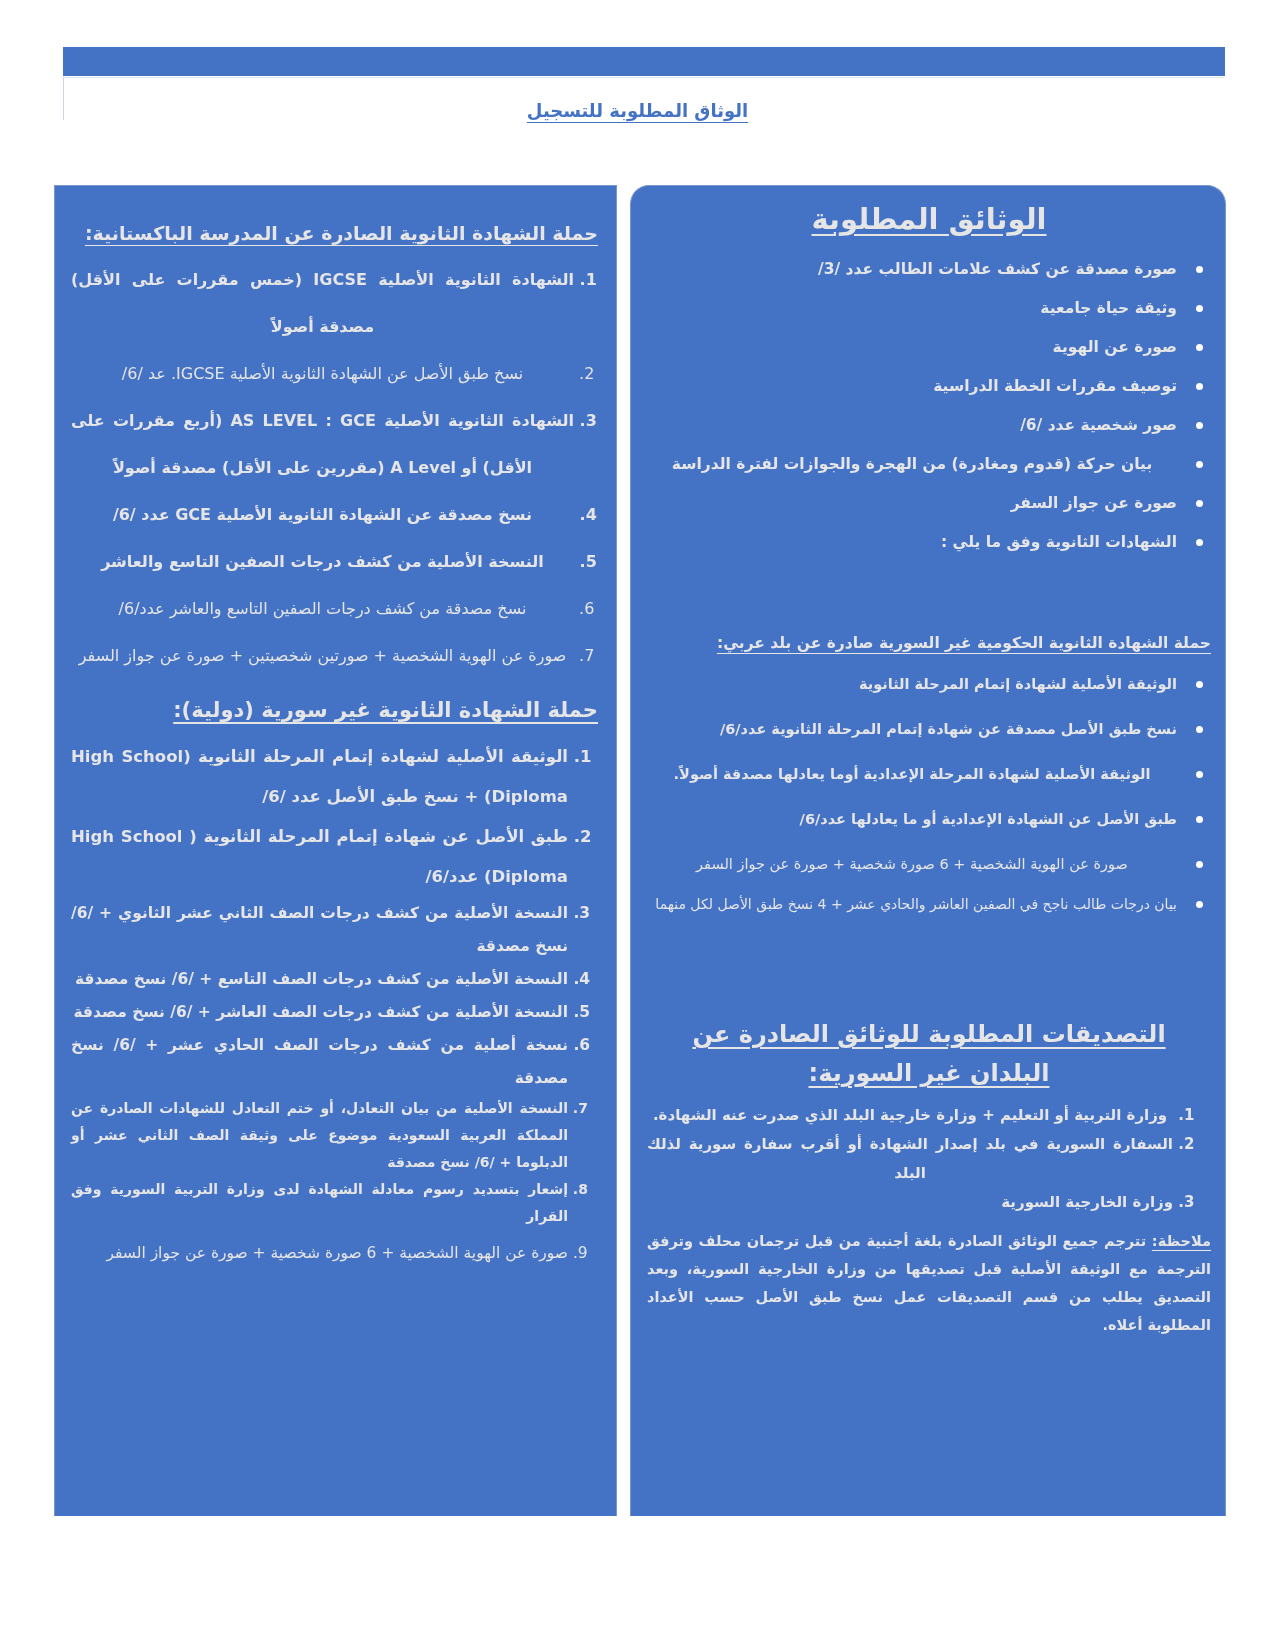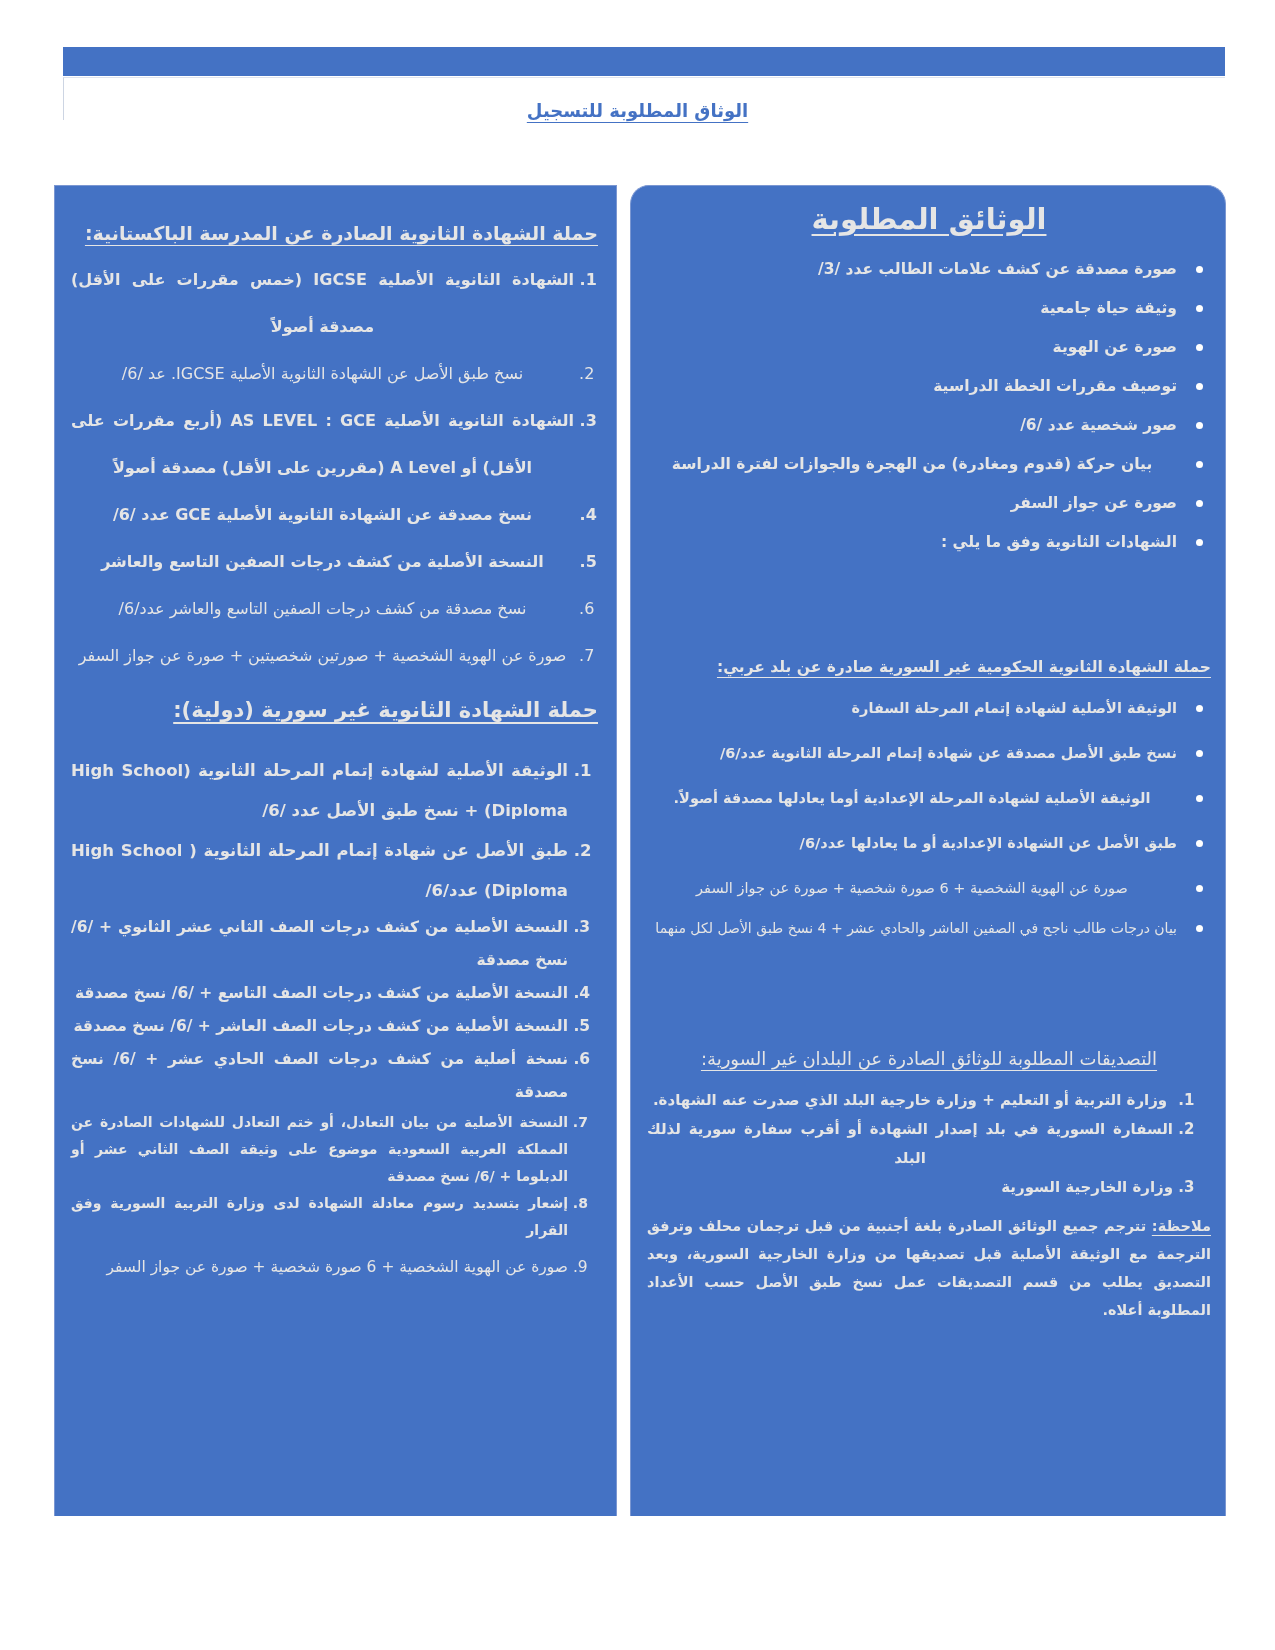--- a/index.html
+++ b/index.html
@@ -20,39 +20,39 @@
   .u{text-decoration:underline;text-underline-offset:5px;}
 
   
   .rc-title{font-size:29px;font-weight:bold;text-align:center;margin:4px 0 14px;}
   ul.blt{list-style:none;}
   ul.blt>li{position:relative;padding-right:34px;text-align:right;}
   ul.blt>li::before{content:"";position:absolute;right:8px;width:7px;height:7px;
         border-radius:50%;background:#fff;}
   ul.list1{font-size:15.5px;font-weight:bold;line-height:39px;}
   ul.list1>li::before{top:16px;}
-  .h-arab{font-size:15.5px;font-weight:bold;margin-top:92px;line-height:26px;}
+  .h-arab{font-size:15.5px;font-weight:bold;margin-top:68px;line-height:26px;}
   ul.list2{font-size:14.5px;font-weight:bold;line-height:45px;margin-top:6px;}
   ul.list2>li::before{top:19px;}
   .h-uae{font-size:21px;font-weight:bold;margin-top:14px;line-height:30px;}
   ul.list3{font-size:14px;font-weight:normal;line-height:26px;margin-top:4px;}
   ul.list3>li::before{top:10px;}
-  .h-attest{font-size:18px;font-weight:normal;text-align:center;margin:98px auto 8px;
+  .h-attest{font-size:24px;font-weight:bold;text-align:center;margin:98px auto 8px;
         width:88%;line-height:39px;}
   ol.attest{font-size:15px;font-weight:bold;line-height:29px;padding-right:38px;}
   ol.attest>li{text-align:justify;}
   .note{font-size:14.5px;font-weight:bold;line-height:28px;margin-top:10px;
         text-align:justify;text-align-last:right;}
   .note .lbl{text-decoration:underline;text-underline-offset:4px;}
 
   
   .h-sec1{font-size:19px;font-weight:bold;line-height:30px;margin:8px 0 8px;text-align:right;}
   ol.sec1{font-size:16px;line-height:47px;padding-right:24px;}
   ol.sec1>li{text-align:justify;text-align-last:center;}
-  .h-sec2{font-size:21px;font-weight:bold;line-height:34px;margin:14px 0 24px;text-align:right;}
+  .h-sec2{font-size:21px;font-weight:bold;line-height:34px;margin:14px 0 10px;text-align:right;}
   ol.sec2{font-size:15.5px;padding-right:30px;}
   ol.sec2>li{text-align:justify;text-align-last:right;}
   li.b{font-weight:bold;}
   li.reg{font-weight:normal;}
   li.lg{font-size:16.5px;line-height:40px;}
   li.md{font-size:15.5px;line-height:33px;}
   li.sm{font-size:14px;line-height:27px;}
   li.lh46{line-height:46px;}
   li.wrapc{text-align:justify;text-align-last:center;}
 </style>
@@ -105,21 +105,21 @@
         <li><span>توصيف مقررات الخطة الدراسية</span></li>
         <li><span>صور شخصية عدد /6/</span></li>
         <li class="wrapc"><span>بيان حركة (قدوم ومغادرة) من الهجرة والجوازات لفترة الدراسة</span></li>
         <li><span>صورة عن جواز السفر</span></li>
         <li><span>الشهادات الثانوية وفق ما يلي :</span></li>
       </ul>
 
     <h3 class="h-arab u">حملة الشهادة الثانوية الحكومية غير السورية صادرة  عن بلد عربي:</h3>
     <ul class="blt list2">
 
-    <li><span>الوثيقة الأصلية لشهادة  إتمام المرحلة السفارة</span></li>
+    <li><span>الوثيقة الأصلية لشهادة  إتمام المرحلة الثانوية</span></li>
         <li><span>نسخ طبق الأصل مصدقة عن شهادة  إتمام المرحلة الثانوية عدد/6/</span></li>
         <li class="wrapc"><span>الوثيقة الأصلية لشهادة المرحلة الإعدادية  أوما يعادلها مصدقة أصولاً.</span></li>
         <li><span>طبق الأصل عن الشهادة الإعدادية أو ما يعادلها عدد/6/</span></li>
         <li class="reg wrapc"><span>صورة عن الهوية الشخصية + 6 صورة شخصية + صورة عن جواز السفر</span></li>
       </ul>
 
     <ul class="blt list3">
 
     <li><span>بيان درجات طالب ناجح في الصفين العاشر والحادي عشر + 4 نسخ طبق الأصل لكل منهما</span></li>
       </ul>

